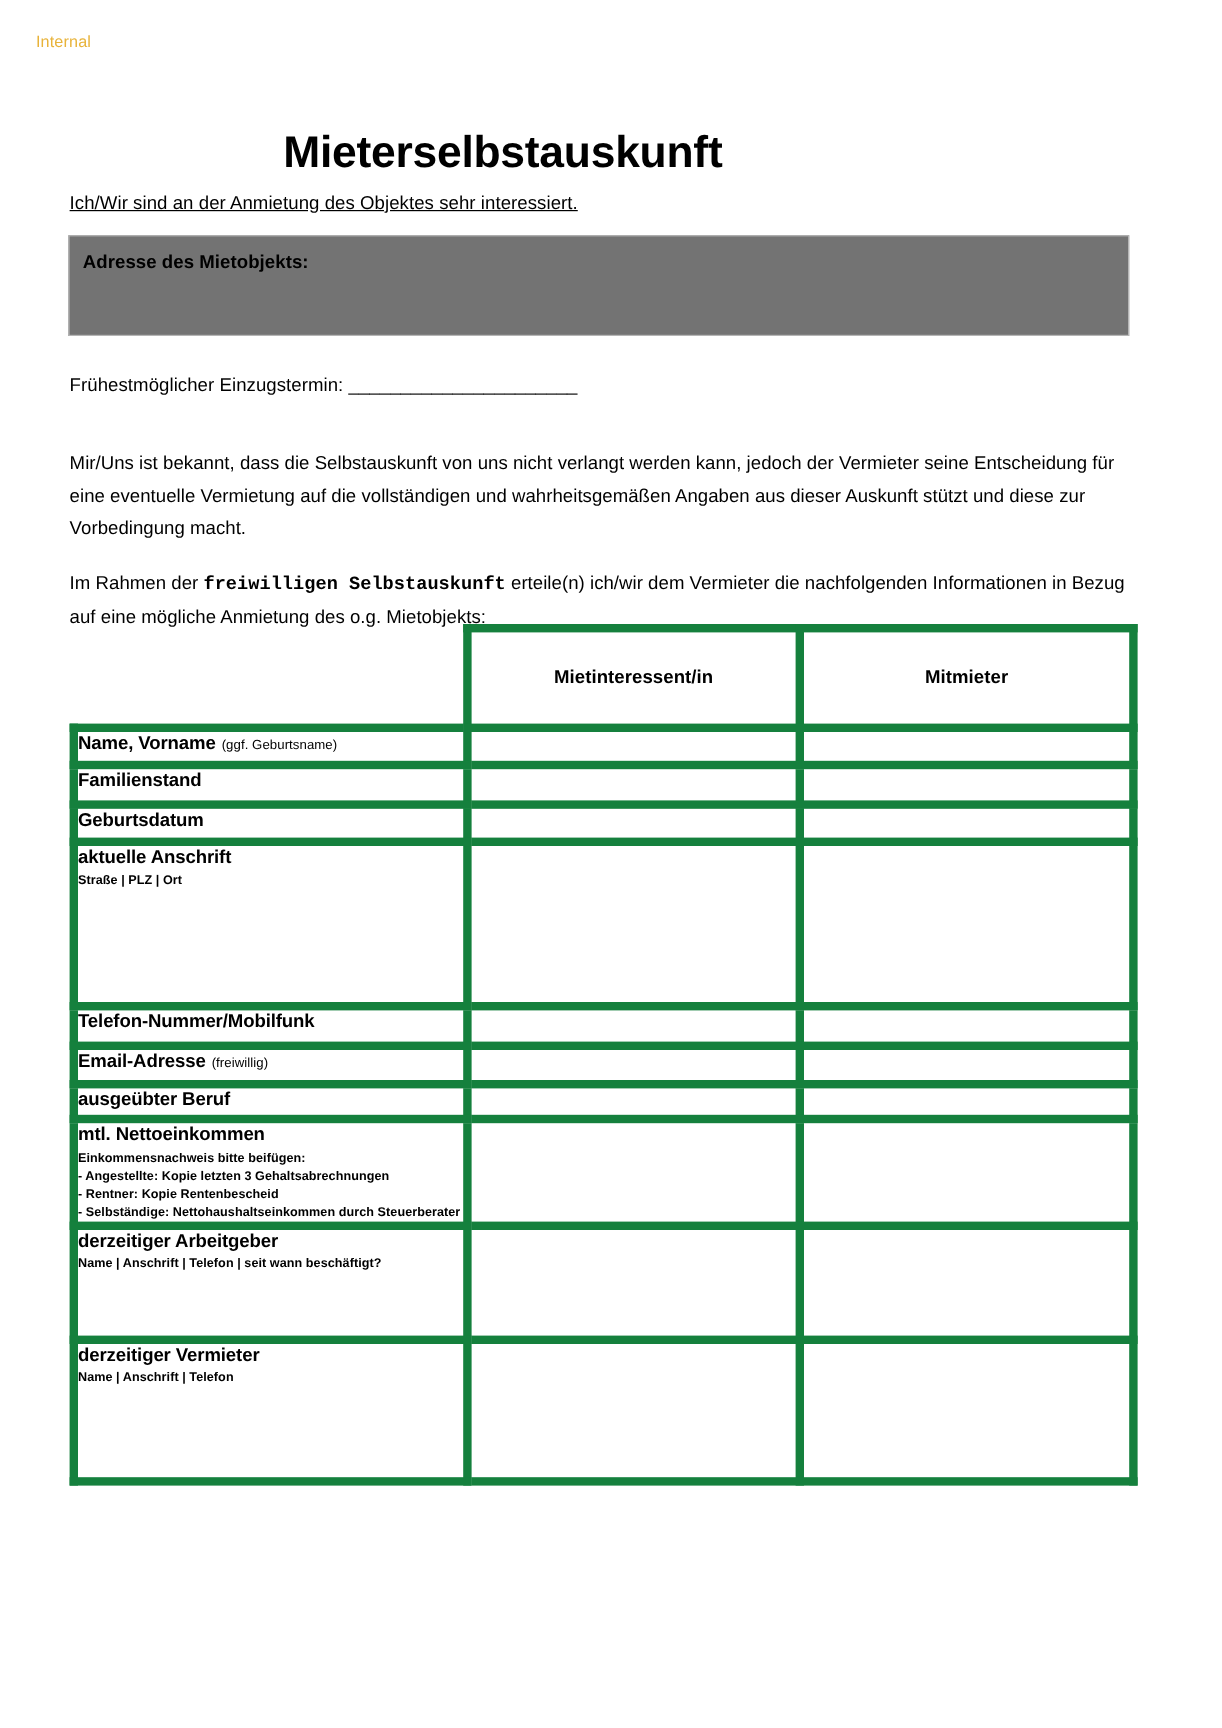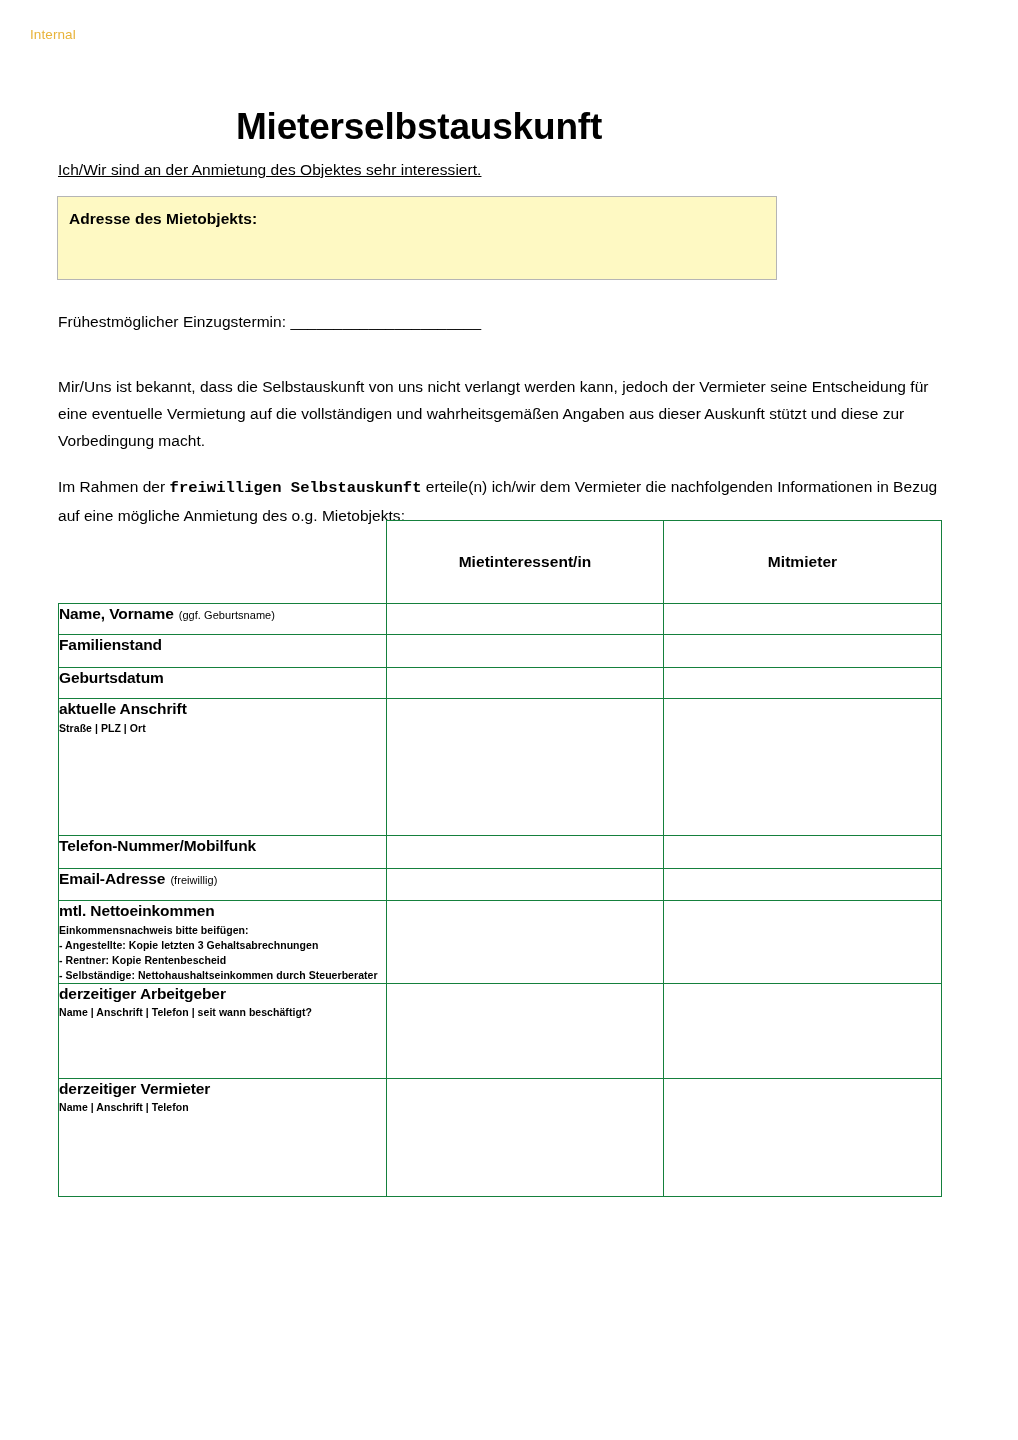--- a/index.html
+++ b/index.html
@@ -58,24 +58,24 @@
     line-height: 1.45;
     letter-spacing: 0.05px;
     text-decoration: underline;
   }
 
   
   .address-box {
     position: absolute;
     left: 57px;
     top: 196px;
-    width: 720px;
+    width: 884px;
     height: 84px;
     border: 1px solid #B5B5B5;
-    background: #fef9c3;
+    background: #737373;
   }
   .address-box-label {
     position: absolute;
     left: 11px;
     top: 13px;
     font-size: 15.5px;
     font-weight: bold;
     letter-spacing: 0.05px;
   }
 
@@ -112,21 +112,21 @@
   
   .form-table {
     position: absolute;
     left: 58px;
     top: 520px;
     width: 883px;
     border-collapse: collapse;
     table-layout: fixed;
   }
   .form-table td {
-    border: 1px solid #15803d;
+    border: 7px solid #15803d;
     vertical-align: top;
     padding: 0;
     background: #ffffff;
   }
   .col-label  { width: 328px; }
   .col-first  { width: 277px; }
   .col-second { width: 278px; }
 
   
   td.corner-cell {
@@ -260,20 +260,27 @@
       </tr>
 
       <tr class="r-mail">
         <td class="label-cell">
           <span class="label-title">Email-Adresse</span><span class="label-sub-inline">(freiwillig)</span>
         </td>
         <td class="empty-cell"></td>
         <td class="empty-cell"></td>
       </tr>
 
+      <tr class="r-beruf">
+        <td class="label-cell">
+          <span class="label-title">ausgeübter Beruf</span>
+        </td>
+        <td class="empty-cell"></td>
+        <td class="empty-cell"></td>
+      </tr>
 
       <tr class="r-netto">
         <td class="label-cell">
           <div><span class="label-title">mtl. Nettoeinkommen</span></div>
           <div class="label-sub-block">Einkommensnachweis bitte beifügen:<br>- Angestellte: Kopie letzten  3 Gehaltsabrechnungen<br>- Rentner: Kopie Rentenbescheid<br>- Selbständige: Nettohaushaltseinkommen durch Steuerberater</div>
         </td>
         <td class="empty-cell"></td>
         <td class="empty-cell"></td>
       </tr>
 

